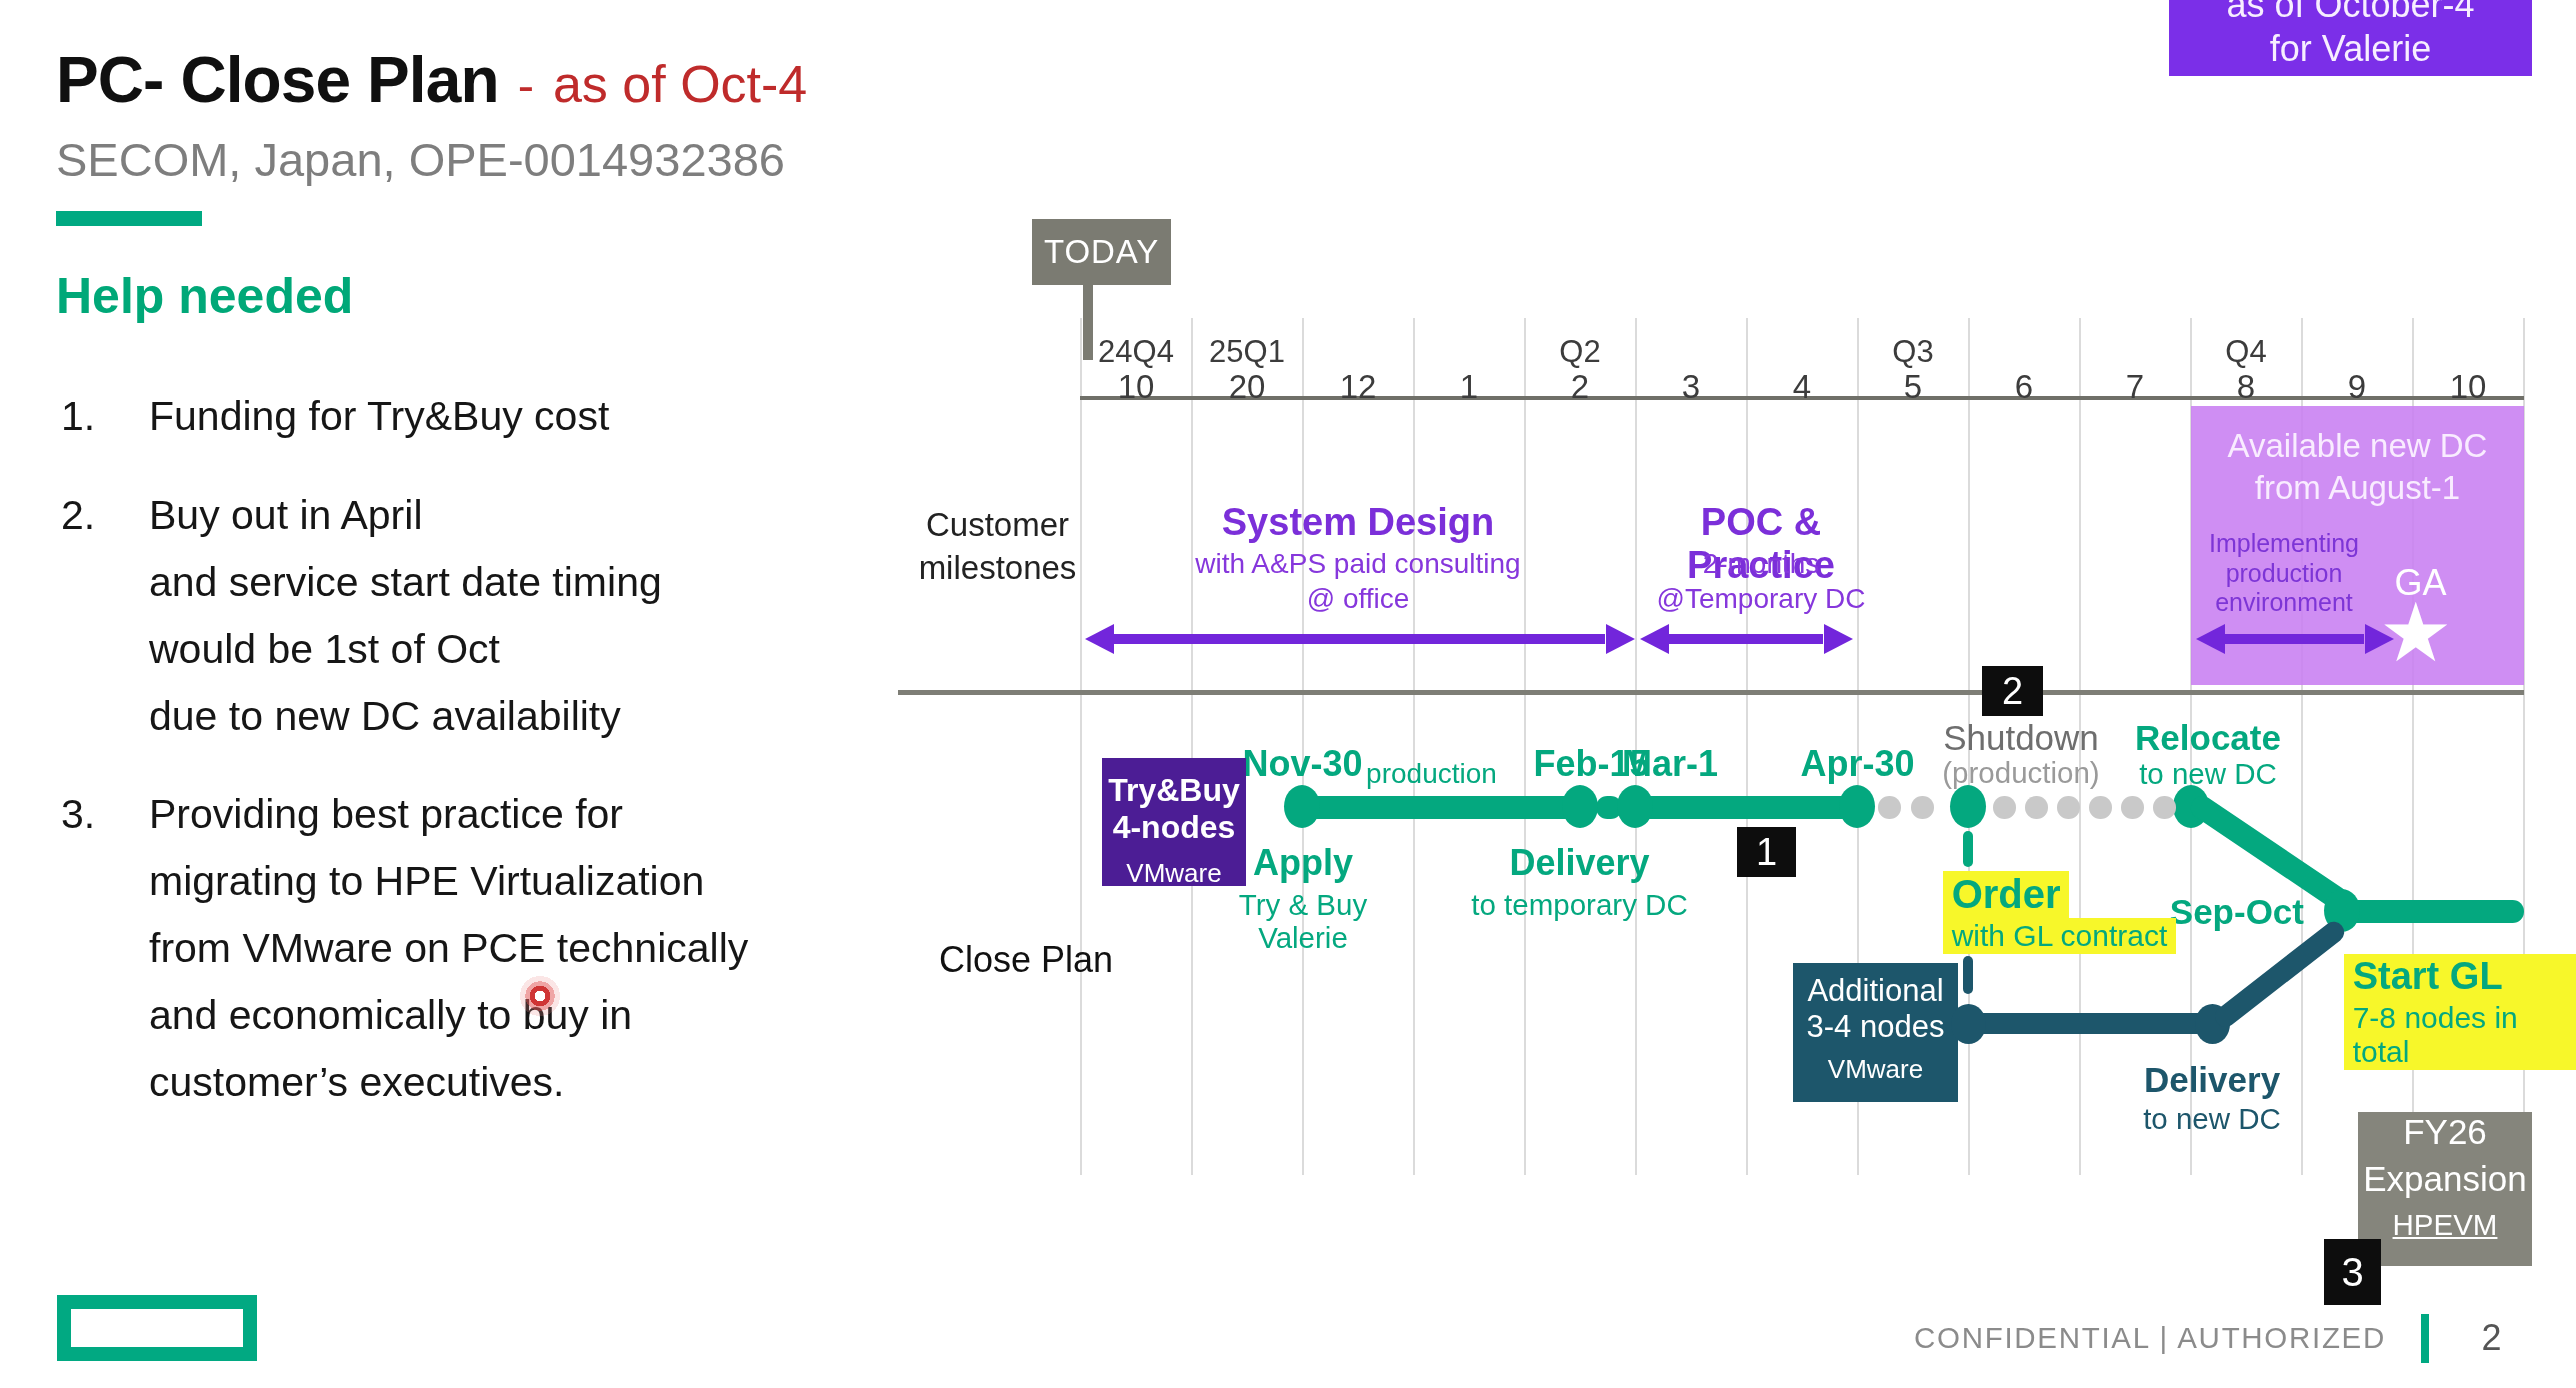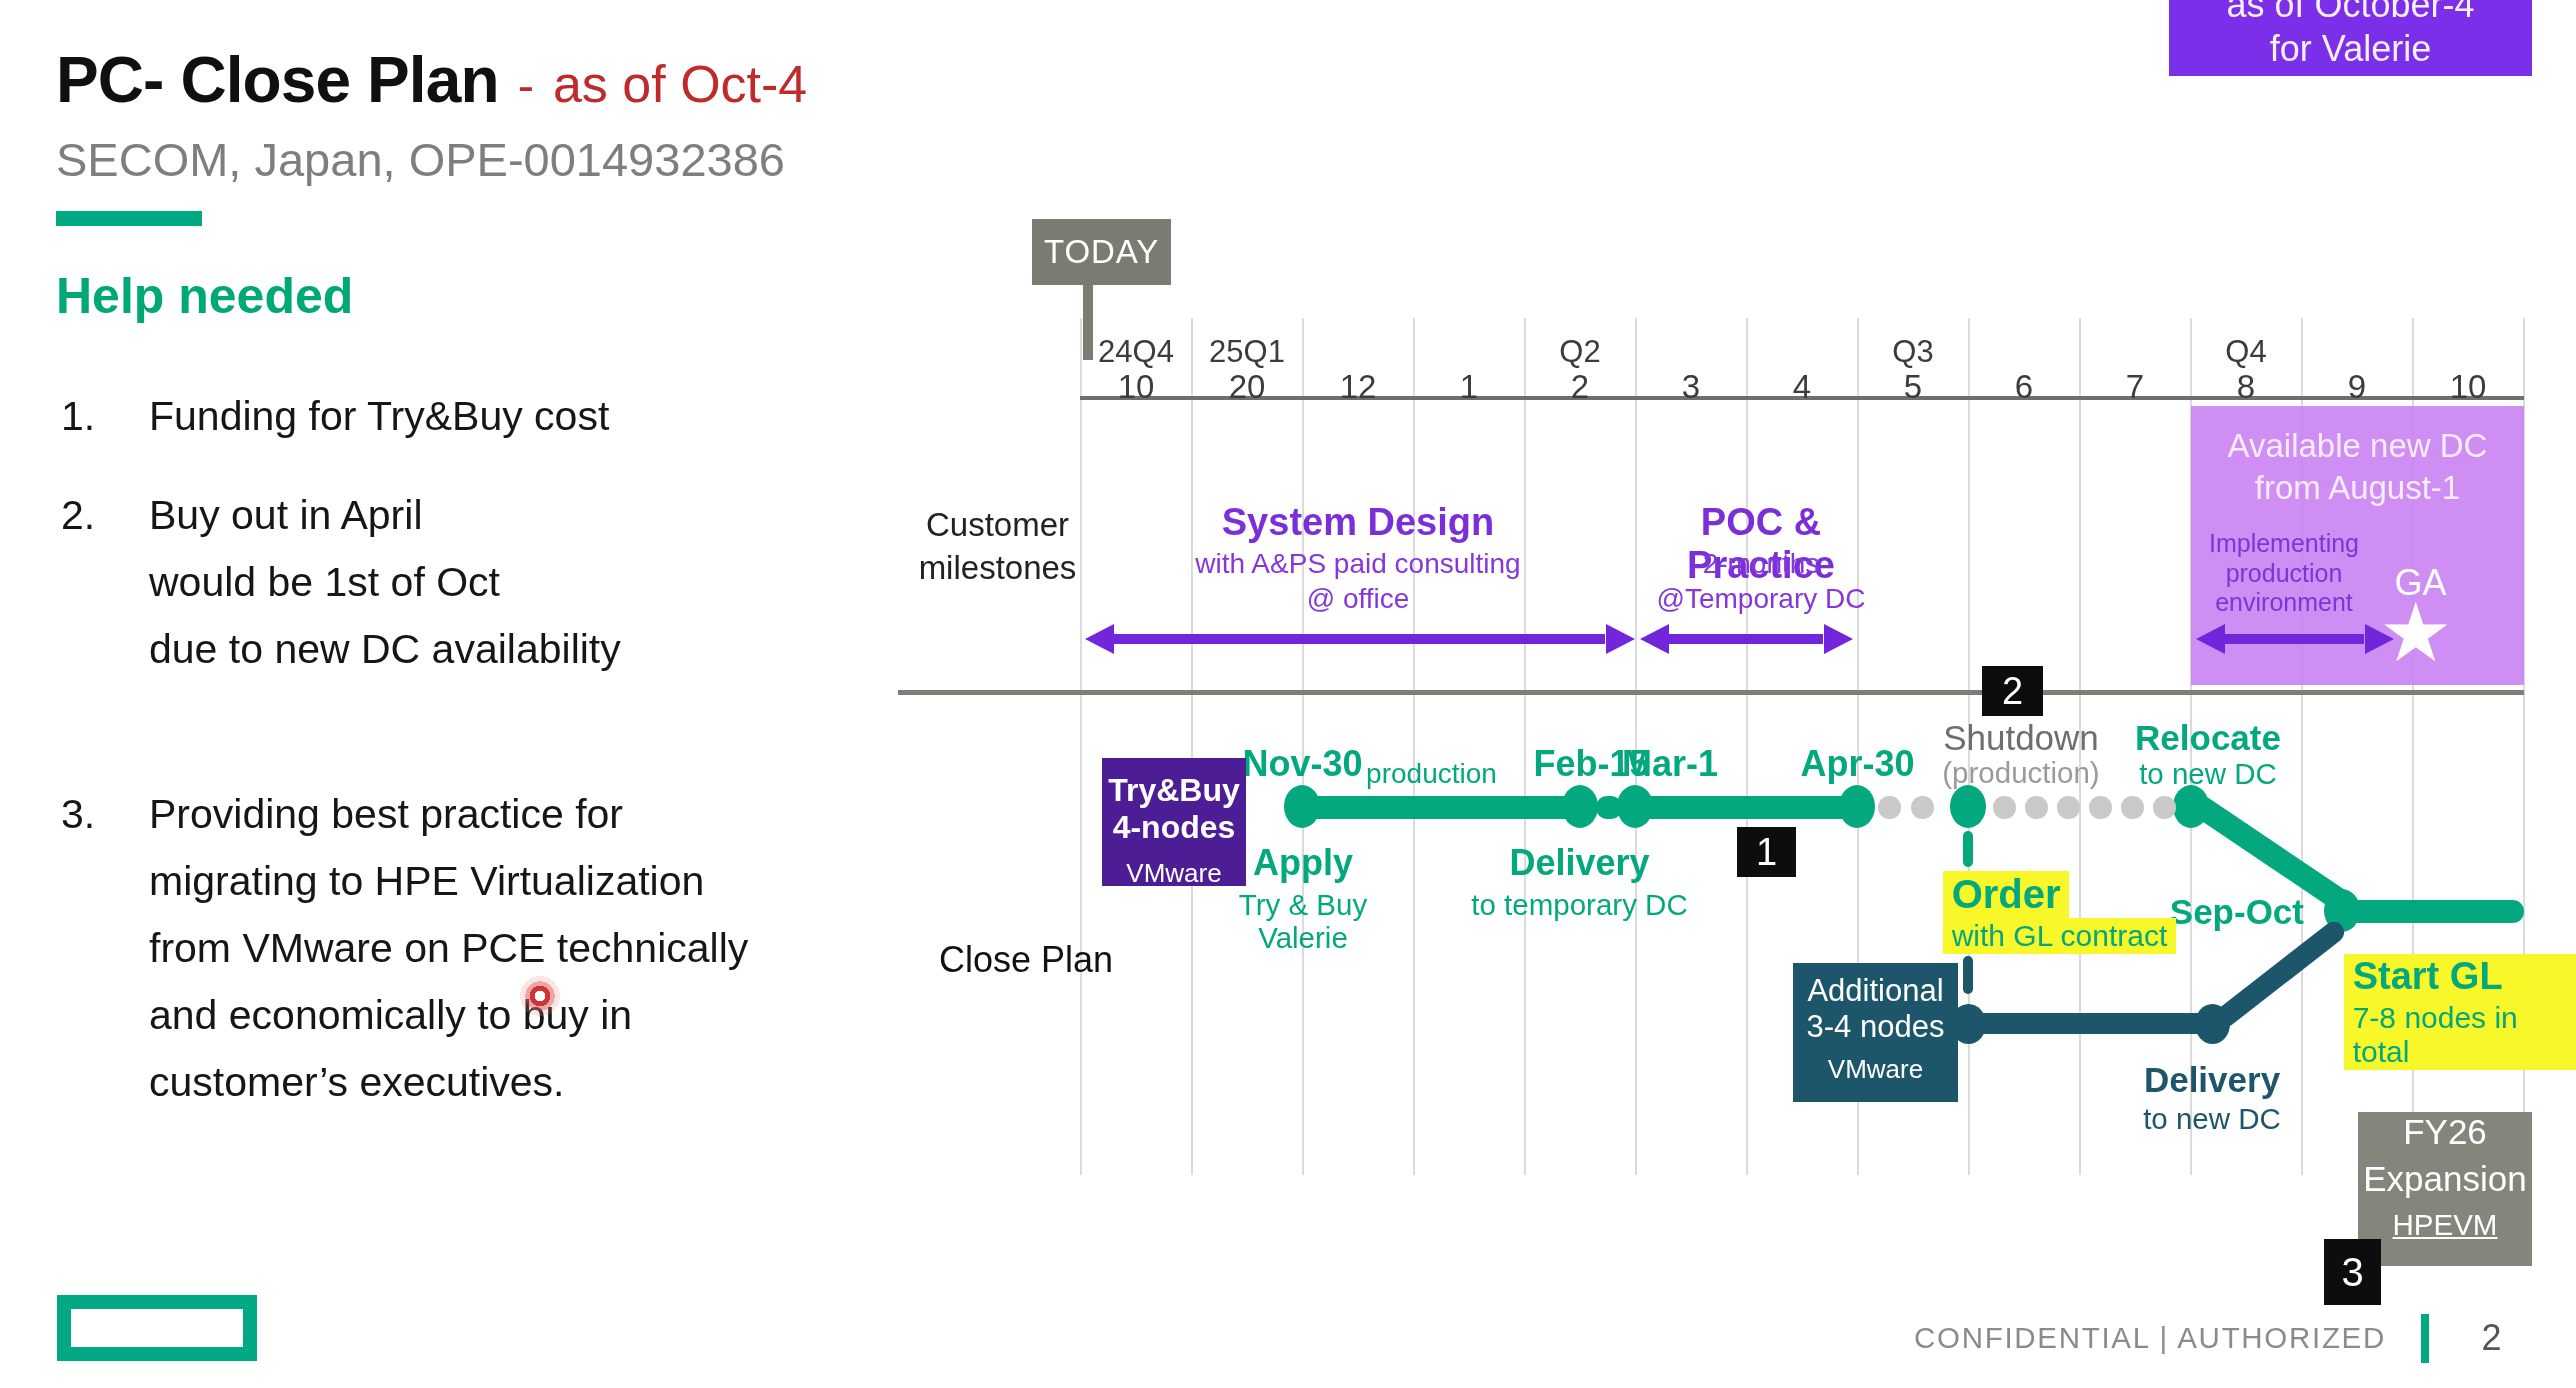--- a/index.html
+++ b/index.html
@@ -92,20 +92,21 @@
   <div class="li" style="left:61px;top:383px;">
     <span class="num">1.</span>
     <div class="lines">
       <div>Funding for Try&amp;Buy cost</div>
     </div>
   </div>
   <div class="li" style="left:61px;top:482px;">
     <span class="num">2.</span>
     <div class="lines">
       <div>Buy out in April</div>
+      <div>and service start date timing</div>
       <div>would be 1st of Oct</div>
       <div>due to new DC availability</div>
     </div>
   </div>
   <div class="li" style="left:61px;top:781px;">
     <span class="num">3.</span>
     <div class="lines">
       <div>Providing best practice for</div>
       <div>migrating to HPE Virtualization</div>
       <div>from VMware on PCE technically</div>

